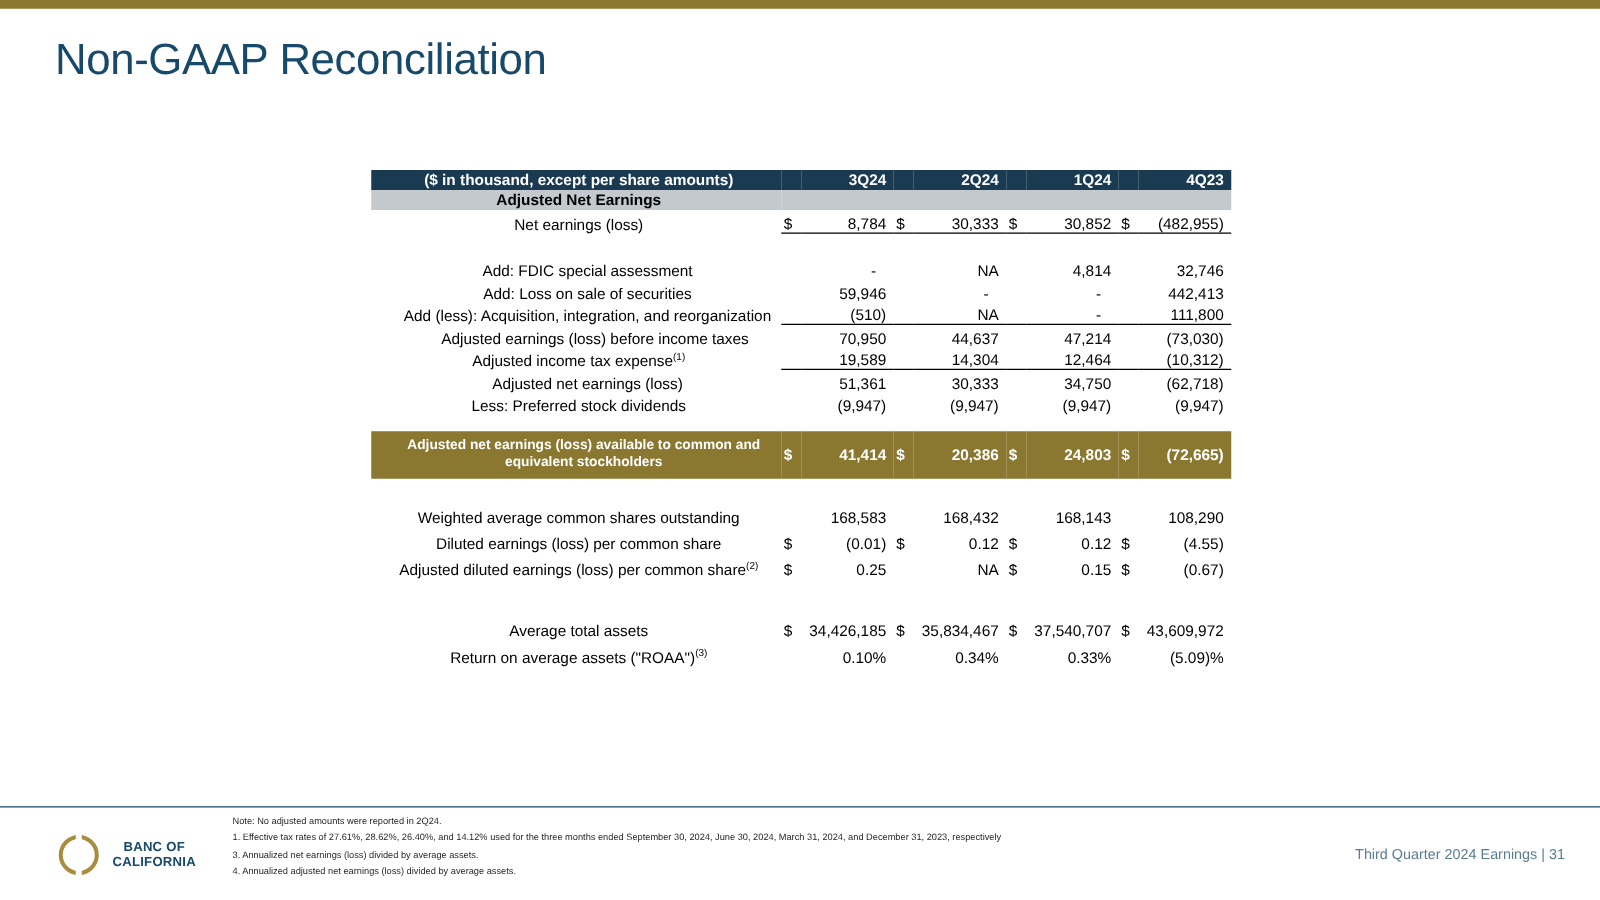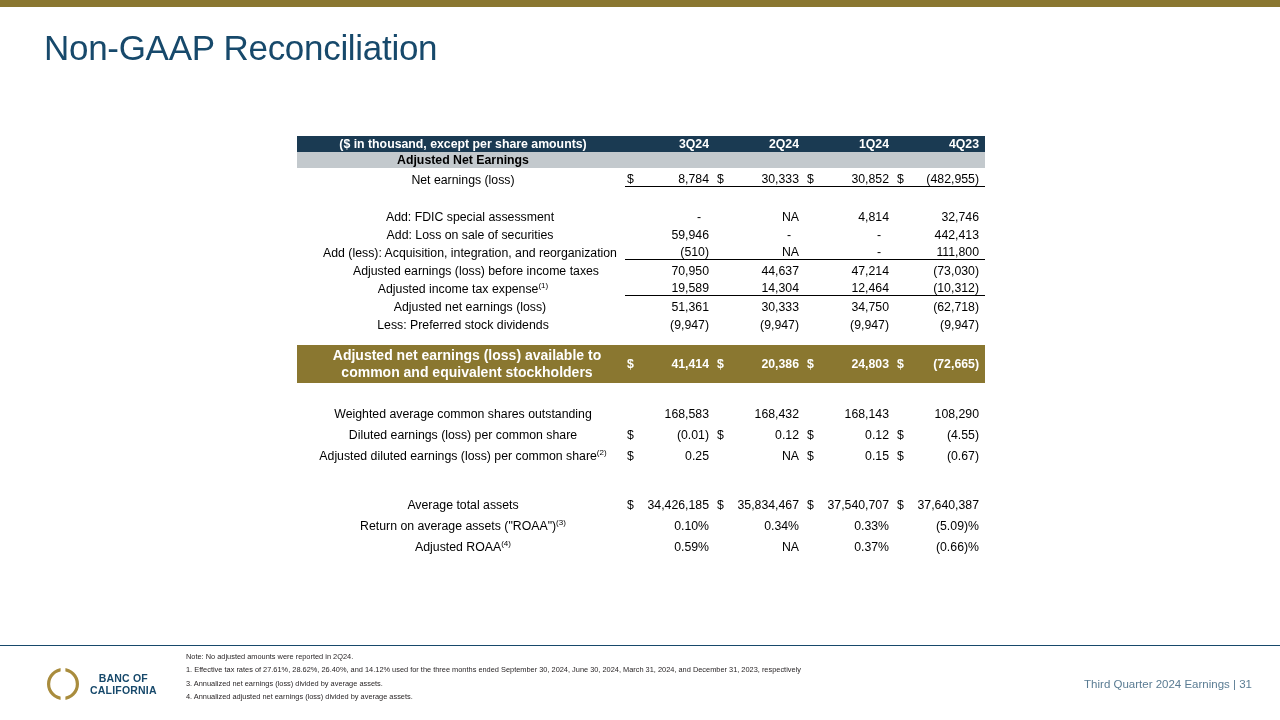--- a/index.html
+++ b/index.html
@@ -94,21 +94,21 @@
   tr.gold { background: #8a7730; height: 38px; }
   tr.gold td {
     color: #ffffff;
     font-weight: bold;
     vertical-align: middle;
   }
   tr.gold td.lbl {
     padding-left: 12px;
     white-space: normal;
     line-height: 1.25;
-    font-size: 14px;
+    font-size: 11px;
   }
   tr.gold td.cur { text-align: left; padding-left: 2px; }
   tr.gold td.num { padding-right: 6px; }
   td.botline  { border-bottom: 1px solid #000; }
   tr.spacer-md { height: 14px; }
   tr.spacer-lg { height: 19px; }
 
   .ind1 { padding-left: 18px !important; }
   .ind2 { padding-left: 30px !important; }
 
@@ -372,21 +372,21 @@
 
     <tr class="r">
       <td class="lbl">Average total assets</td>
       <td class="cur">$</td>
       <td class="num">34,426,185</td>
       <td class="cur">$</td>
       <td class="num">35,834,467</td>
       <td class="cur">$</td>
       <td class="num">37,540,707</td>
       <td class="cur">$</td>
-      <td class="num">37,640,387</td>
+      <td class="num">43,609,972</td>
     </tr>
 
     <tr style="height:3px">
         <td colspan="9"></td>
       </tr>
 
     <tr class="r">
       <td class="lbl"><span>Return on average assets ("ROAA")</span><sup>(3)</sup></td>
       <td class="cur"></td>
       <td class="num">0.10%</td>
@@ -395,31 +395,20 @@
       <td class="cur"></td>
       <td class="num">0.33%</td>
       <td class="cur"></td>
       <td class="num">(5.09)%</td>
     </tr>
 
     <tr style="height:3px">
         <td colspan="9"></td>
       </tr>
 
-    <tr class="r">
-      <td class="lbl"><span>Adjusted ROAA</span><sup>(4)</sup></td>
-      <td class="cur"></td>
-      <td class="num">0.59%</td>
-      <td class="cur"></td>
-      <td class="num">NA</td>
-      <td class="cur"></td>
-      <td class="num">0.37%</td>
-      <td class="cur"></td>
-      <td class="num">(0.66)%</td>
-    </tr>
   </tbody>
 </table>
 
 <div class="footer-rule"></div>
 
 <div class="notes">
   <div>Note: No adjusted amounts were reported in 2Q24.</div>
   <div>1. Effective tax rates of 27.61%, 28.62%, 26.40%, and 14.12% used for the three months ended September 30, 2024, June 30, 2024, March 31, 2024, and December 31, 2023, respectively</div>
   <div>3. Annualized net earnings (loss) divided by average assets.</div>
   <div>4. Annualized adjusted net earnings (loss) divided by average assets.</div>

